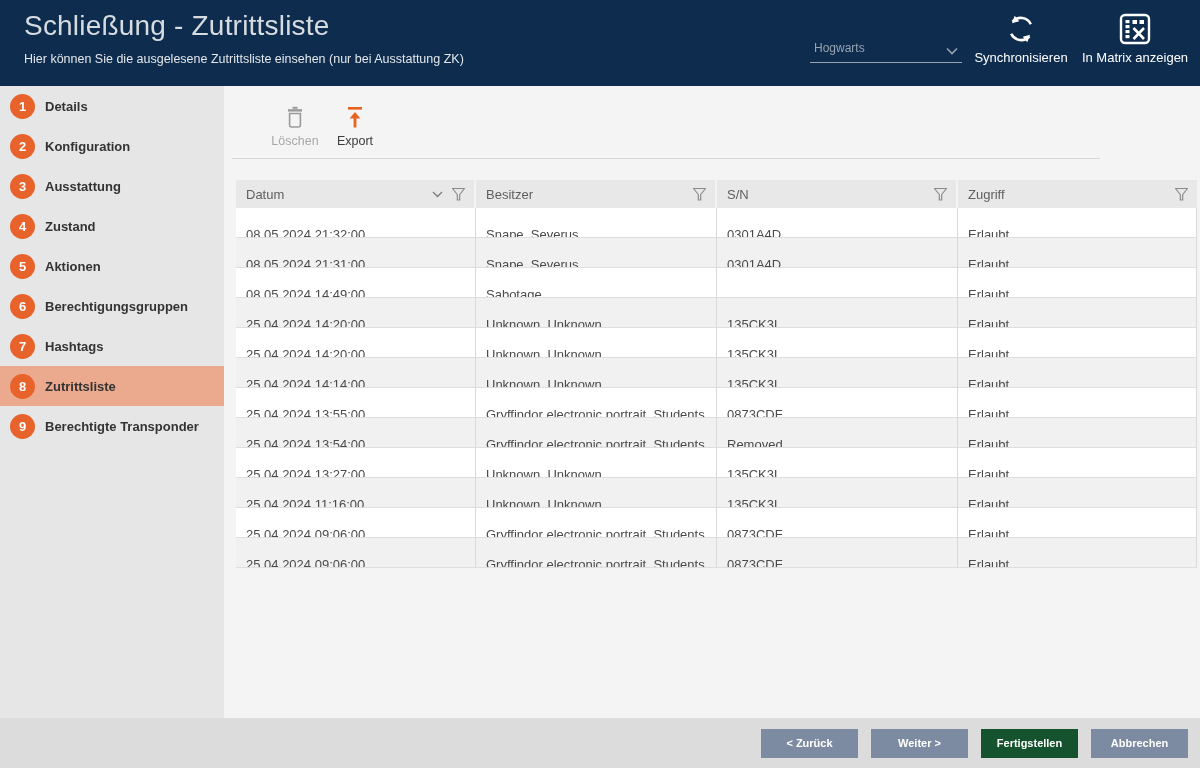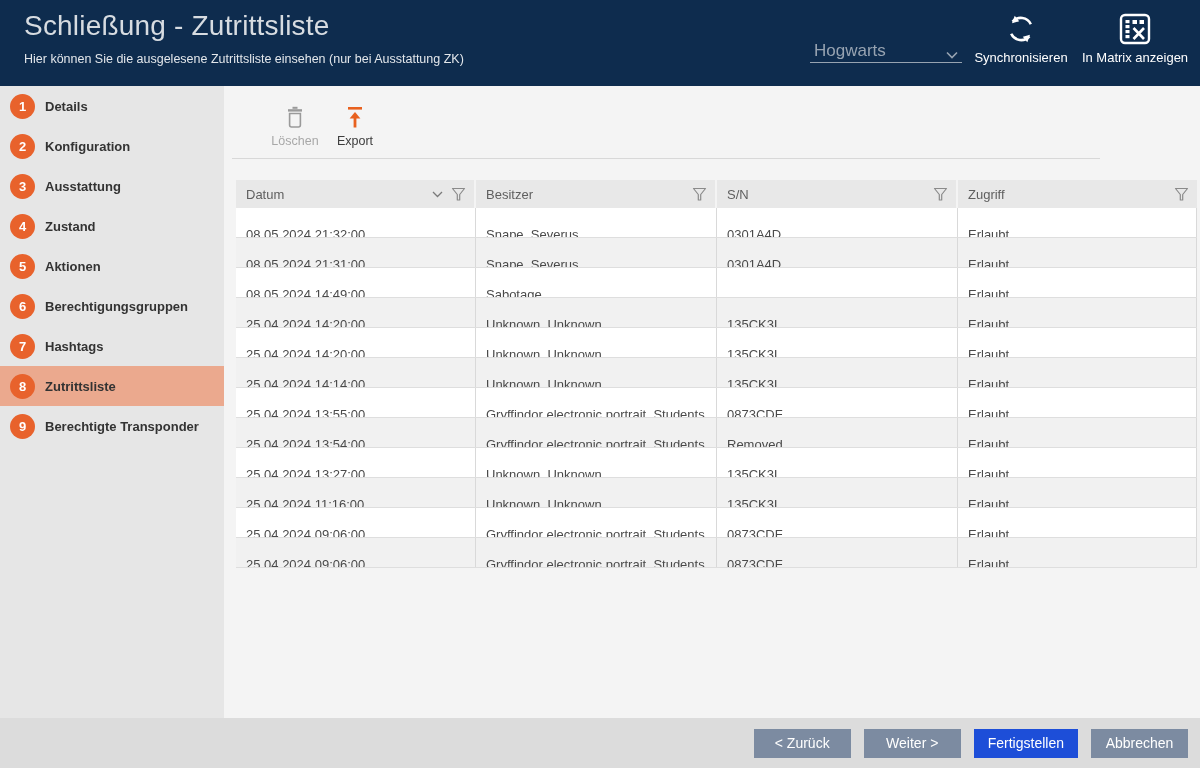--- a/index.html
+++ b/index.html
@@ -5,21 +5,21 @@
   * { margin:0; padding:0; box-sizing:border-box; }
   html,body { width:1200px; height:768px; overflow:hidden; }
   body { font-family:"Liberation Sans", sans-serif; background:#f4f4f4; position:relative; }
 
   
   .header { position:absolute; top:0; left:0; width:1200px; height:86px; background:#0e2c4e; }
   .hdr-title { position:absolute; left:24px; top:10px; font-size:28px; font-weight:300; color:#d7dce1; letter-spacing:.2px; }
   .hdr-sub { position:absolute; left:24px; top:52px; font-size:12.5px; font-weight:400; color:#e3e7eb; }
 
   .hdr-dropdown { position:absolute; left:810px; top:38px; width:152px; height:25px;
-      border-bottom:1px solid #97a3b1; color:#97a3b1; font-size:17px; cursor:pointer; }
+      border-bottom:1px solid #97a3b1; color:#97a3b1; font-size:12px; cursor:pointer; }
   .hdr-dropdown .dd-label { position:absolute; left:4px; top:3px; }
   .hdr-dropdown .dd-chevron { position:absolute; right:4px; top:6px; }
 
   .hdr-action { position:absolute; top:12px; height:62px; text-align:center; color:#ffffff; cursor:pointer; }
   .hdr-action .act-icon { display:block; height:36px; margin-bottom:2px; }
   .hdr-action .act-label { display:block; font-size:13px; white-space:nowrap; }
   .act-sync { left:963px; width:116px; }
   .act-matrix { left:1076px; width:118px; }
 
   
@@ -56,23 +56,23 @@
   .t-row { display:grid; grid-template-columns:240px 241px 241px 239px; height:30px;
       border-bottom:1px solid #dedede; background:#ffffff; cursor:pointer; }
   .t-row.alt { background:#f1f1f1; }
   .t-cell { font-size:13px; color:#4a4a4a; line-height:29px; padding:12px 6px 0 10px;
       white-space:nowrap; overflow:hidden; border-right:1px solid #d9d9d9; }
   .t-cell:last-child { border-right:1px solid #d9d9d9; }
 
   
   .footer { position:absolute; left:0; top:718px; width:1200px; height:50px; background:#dcdcdc;
       display:flex; justify-content:flex-end; align-items:center; gap:13px; padding-right:12px; }
-  .f-btn { min-width:97px; height:29px; border:none; color:#ffffff; font-size:14px;
-      font-family:"Liberation Sans", sans-serif; background:#7c8ba1; cursor:pointer; padding:0 14px; }
-  .f-btn.primary { background:#1d4ed8; }
+  .f-btn { min-width:97px; height:29px; border:none; color:#ffffff; font-size:11px;
+      font-family:"Liberation Sans", sans-serif; background:#7c8ba1; cursor:pointer; padding:0 14px;font-weight:bold; }
+  .f-btn.primary { background:#14532d; }
 </style>
 </head>
 <body>
 
 <div class="header">
   <div class="hdr-title">Schließung - Zutrittsliste</div>
   <div class="hdr-sub">Hier können Sie die ausgelesene Zutrittsliste einsehen (nur bei Ausstattung ZK)</div>
 
   <div class="hdr-dropdown">
     <span class="dd-label">Hogwarts</span>

